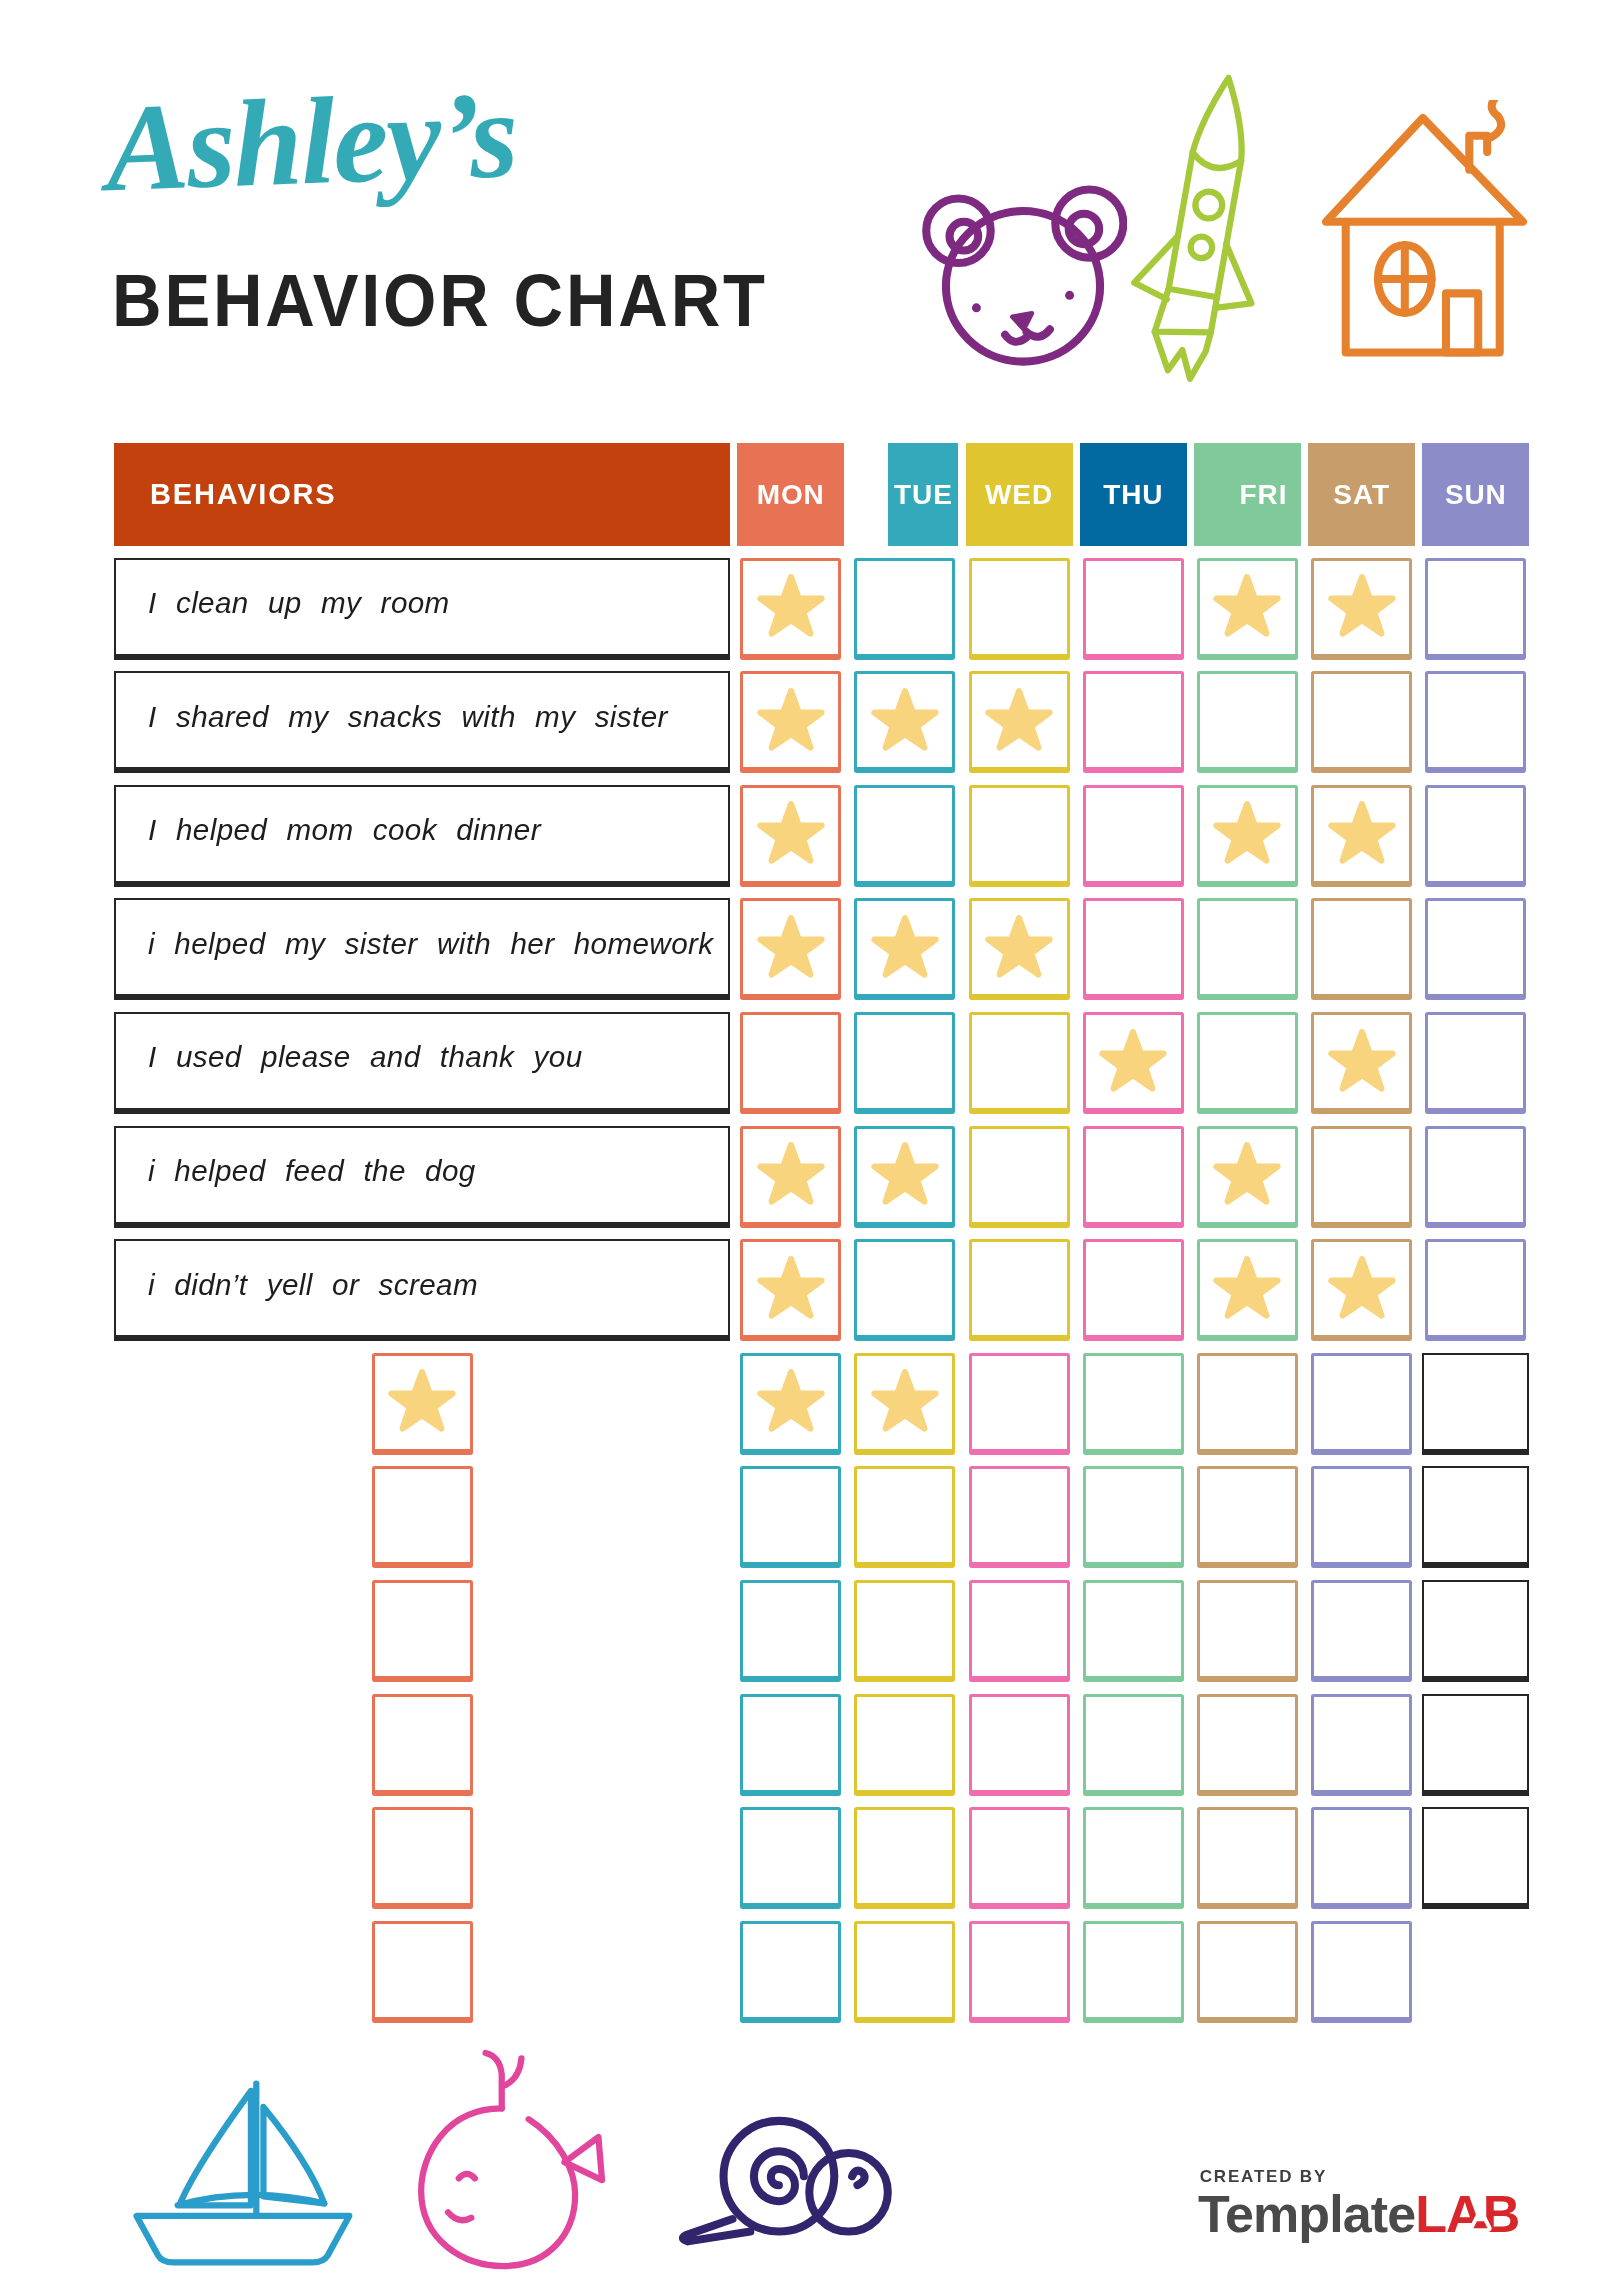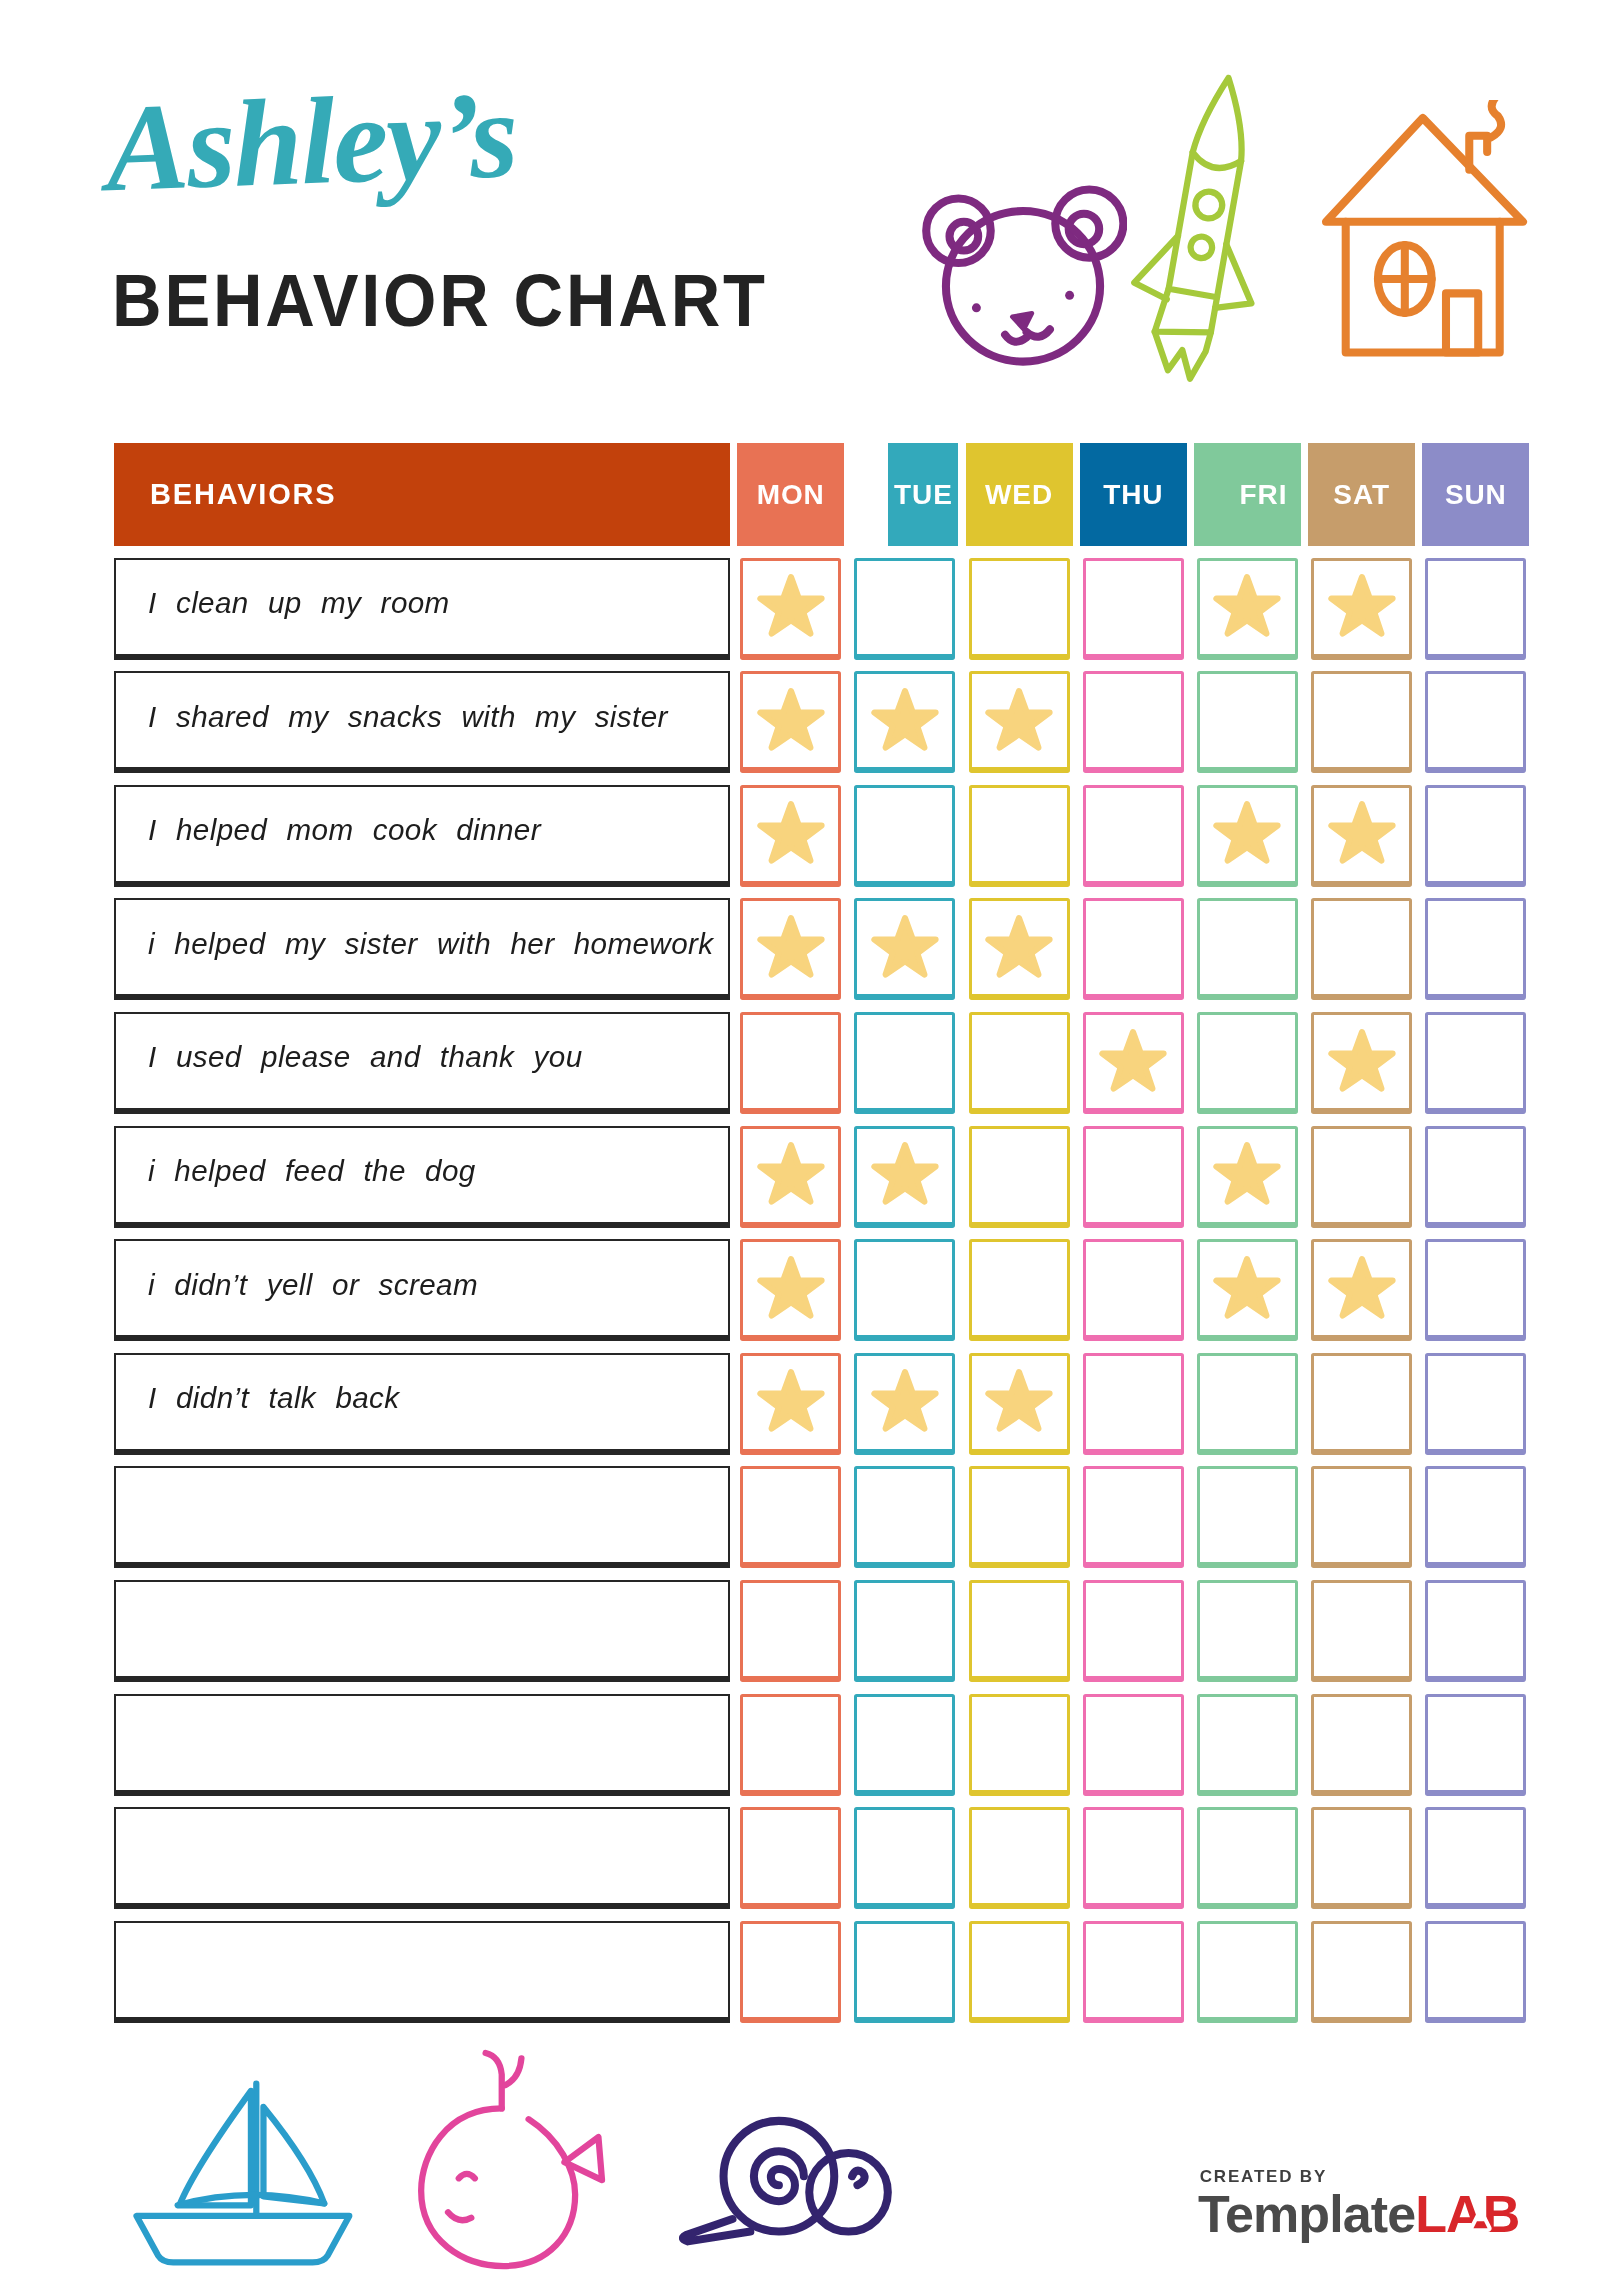--- a/index.html
+++ b/index.html
@@ -294,21 +294,20 @@
         <svg width="68" height="68" viewBox="0 0 100 100">
           <polygon points="50,9 61.5,40.5 95,40.5 68,60.8 78.5,92 50,72.5 21.5,92 32,60.8 5,40.5 38.5,40.5" fill="#f8d47e" stroke="#f8d47e" stroke-width="9" stroke-linejoin="round"></polygon>
         </svg>
       </div>
       <div class="day-cell" style="border-color: rgb(198, 157, 107);">
         <svg width="68" height="68" viewBox="0 0 100 100">
           <polygon points="50,9 61.5,40.5 95,40.5 68,60.8 78.5,92 50,72.5 21.5,92 32,60.8 5,40.5 38.5,40.5" fill="#f8d47e" stroke="#f8d47e" stroke-width="9" stroke-linejoin="round"></polygon>
         </svg>
       </div>
       <div class="day-cell" style="border-color: rgb(140, 140, 200);"></div>
-      <div class="row-label">I didn’t talk back</div>
       <div class="day-cell" style="border-color: rgb(232, 114, 84);">
         <svg width="68" height="68" viewBox="0 0 100 100">
           <polygon points="50,9 61.5,40.5 95,40.5 68,60.8 78.5,92 50,72.5 21.5,92 32,60.8 5,40.5 38.5,40.5" fill="#f8d47e" stroke="#f8d47e" stroke-width="9" stroke-linejoin="round"></polygon>
         </svg>
       </div>
       <div class="day-cell" style="border-color: rgb(51, 169, 187);">
         <svg width="68" height="68" viewBox="0 0 100 100">
           <polygon points="50,9 61.5,40.5 95,40.5 68,60.8 78.5,92 50,72.5 21.5,92 32,60.8 5,40.5 38.5,40.5" fill="#f8d47e" stroke="#f8d47e" stroke-width="9" stroke-linejoin="round"></polygon>
         </svg>
       </div>

